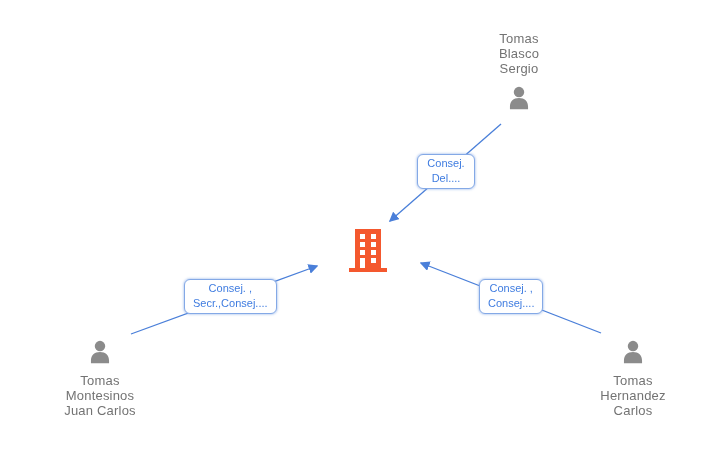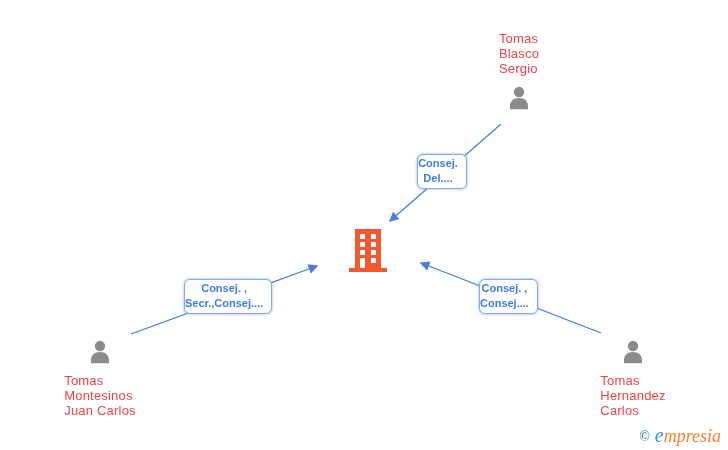--- a/index.html
+++ b/index.html
@@ -12,21 +12,21 @@
 
   
   .edges { position:absolute; left:0; top:0; width:728px; height:450px; }
 
   
   .node {
     position:absolute; display:flex; flex-direction:column; align-items:center;
     cursor:pointer;
   }
   .person-name {
-    color:#ef4444; font-size:13px; line-height:15px; 
+    color:#737373; font-size:13px; line-height:15px; text-align:center;
     white-space:pre-line; letter-spacing:.2px;
   }
   .person-glyph { width:28px; height:28px; display:block; }
   .person-glyph path, .person-glyph circle { fill:#8b8b8b; }
   .node-top .person-name { margin-bottom:9px; }
   .node-bottom .person-glyph { margin-bottom:6px; }
 
   #node-blasco     { left:459px; top:31px;  width:120px; }
   #node-montesinos { left:40px;  top:339px; width:120px; }
   #node-hernandez  { left:573px; top:339px; width:120px; }
@@ -38,21 +38,21 @@
     color:#7b7b7b; font-weight:bold; font-size:13.5px; margin-top:3px;
     letter-spacing:.2px; white-space:nowrap;
   }
 
   
   .edge-label {
     position:absolute; background:#ffffff;
     border:1px solid #84a9e6; border-radius:6px;
     box-shadow:0 0 2px 1px rgba(132,169,230,.45);
     color:#3f7ce0; font-size:11px; line-height:15px; text-align:center;
-    padding:1px 8px 2px 0; white-space:pre-line; cursor:pointer;font-weight:bold;
+    padding:1px 8px 2px 8px; white-space:pre-line; cursor:pointer;
   }
   #edge-label-0 { left:417px; top:154px; min-width:40px; }
   #edge-label-1 { left:184px; top:279px; }
   #edge-label-2 { left:479px; top:279px; }
 
   
   .watermark {
     position:absolute; right:7px; bottom:3px;
     font-family:"Liberation Serif", serif; font-style:italic;
     font-size:18px; cursor:pointer; white-space:nowrap;
@@ -122,17 +122,14 @@
     </svg>
   </div>
 
   <div class="edge-label" id="edge-label-0">Consej.
 Del....</div>
   <div class="edge-label" id="edge-label-1">Consej. ,
 Secr.,Consej....</div>
   <div class="edge-label" id="edge-label-2">Consej. ,
 Consej....</div>
 
-  <div class="watermark">
-    <span class="wm-c">©</span><span class="wm-e">e</span><span class="wm-rest">mpresia</span>
-  </div>
 
 </div>
 
 </body></html>

